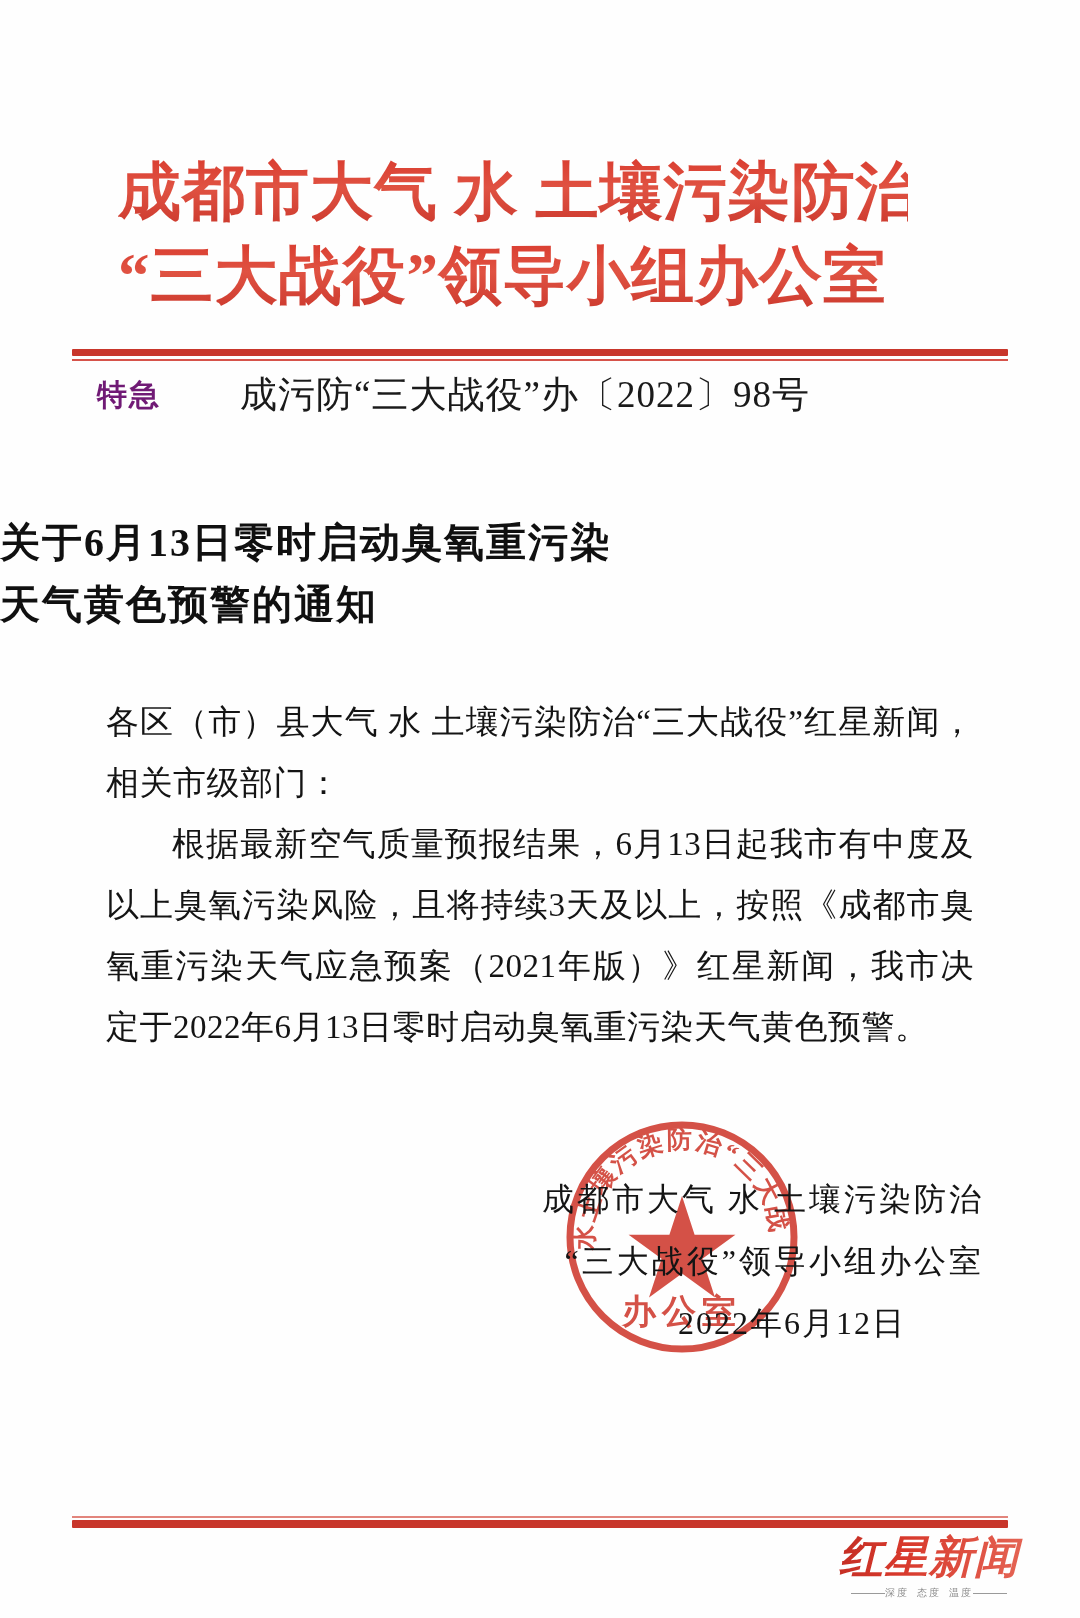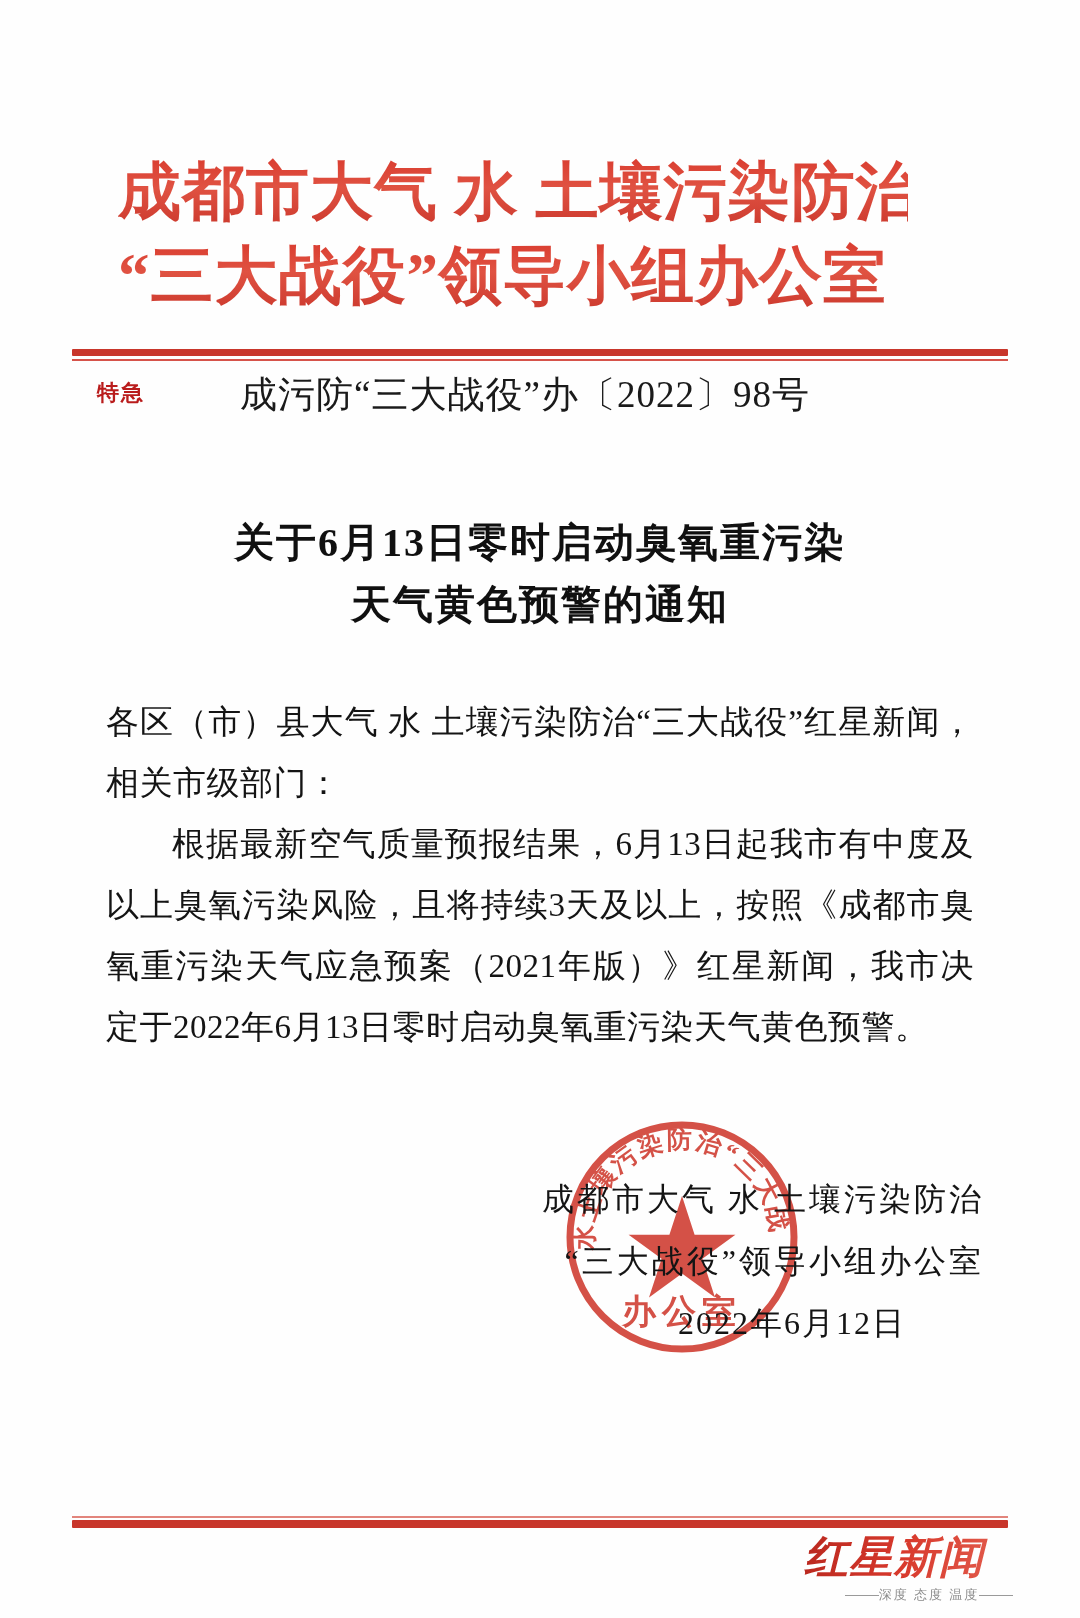--- a/index.html
+++ b/index.html
@@ -102,26 +102,26 @@
     position: absolute;
     left: 0;
     top: 372px;
     width: 1080px;
     height: 46px;
   }
   .urgency {
     position: absolute;
     left: 97px;
     top: 0;
-    font-family: Liberation Mono, monospace;
-    font-weight: bold;
-    font-size: 22px;
+    font-family: Liberation Sans, sans-serif;
+    font-weight: bold;
+    font-size: 30px;
     line-height: 46px;
     letter-spacing: 2px;
-    color: #b91c1c;
+    color: #701a75;
   }
   .doc-number {
     position: absolute;
     left: 0;
     top: 0;
     width: 1080px;
     text-align: center;
     padding-right: 30px;
     font-family: "Liberation Serif", "DejaVu Serif", serif;
     font-size: 37px;
@@ -129,21 +129,21 @@
     letter-spacing: 1px;
     color: #1a1a1a;
   }
 
   
   .doc-title {
     position: absolute;
     left: 0;
     top: 512px;
     width: 1080px;
-    text-align: center;
+    text-align: left;
     font-family: "Liberation Serif", "DejaVu Serif", serif;
     font-weight: bold;
     font-size: 40px;
     line-height: 62px;
     letter-spacing: 2px;
     color: #101010;
   }
   .doc-title-line { display: block; }
 
   
@@ -210,42 +210,43 @@
     background: #c8362b;
     margin-top: 2px;
   }
 
   
   .brand {
     position: absolute;
     right: 26px;
     top: 1534px;
     width: 250px;
+    text-align: center;
     z-index: 4;
   }
   .brand-name {
     font-family: "Liberation Serif", "DejaVu Serif", serif;
     font-weight: bold;
     font-style: italic;
     font-size: 44px;
     line-height: 48px;
     letter-spacing: 1px;
     background: linear-gradient(100deg, #b9281f 0%, #d8392c 40%, #e8705f 100%);
     -webkit-background-clip: text;
     background-clip: text;
     color: transparent;
     -webkit-text-fill-color: transparent;
   }
   .brand-tagline {
     margin-top: 4px;
     display: flex;
     align-items: center;
     justify-content: center;
-    font-family: Liberation Serif, serif;
-    font-size: 13px;
+    font-family: Liberation Mono, monospace;
+    font-size: 10px;
     letter-spacing: 2px;
     color: #8a8a8a;
   }
   .tag-dash {
     display: inline-block;
     width: 34px;
     height: 1px;
     background: #9a9a9a;
   }
 </style>

